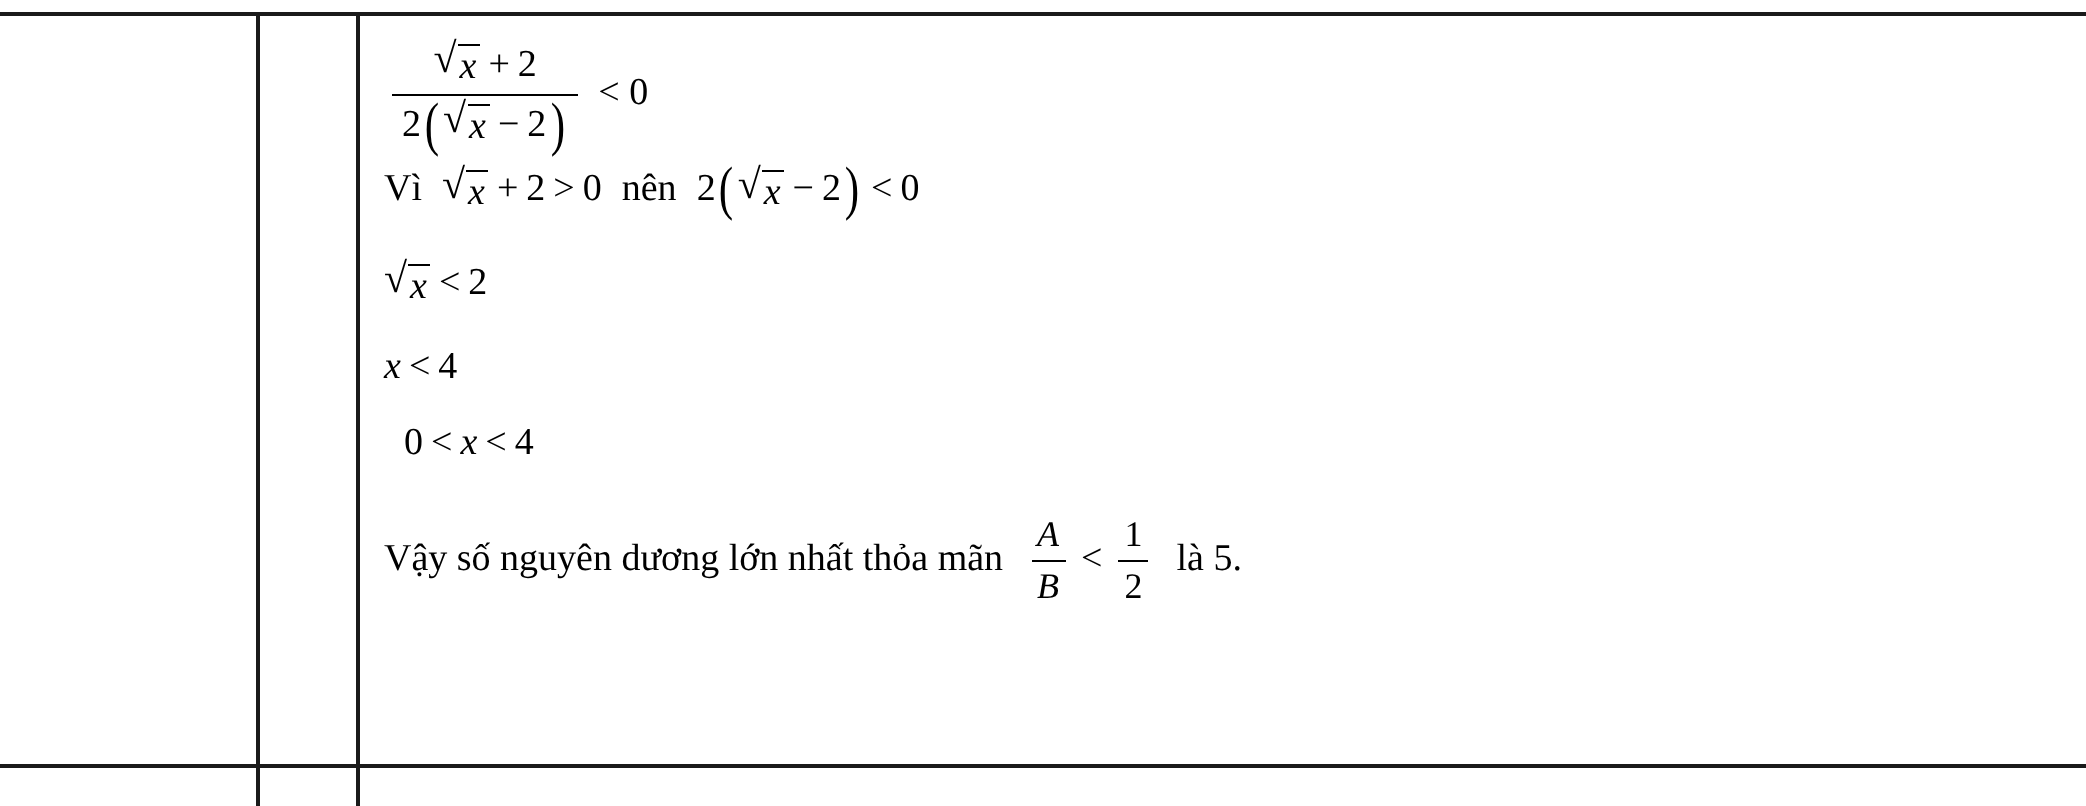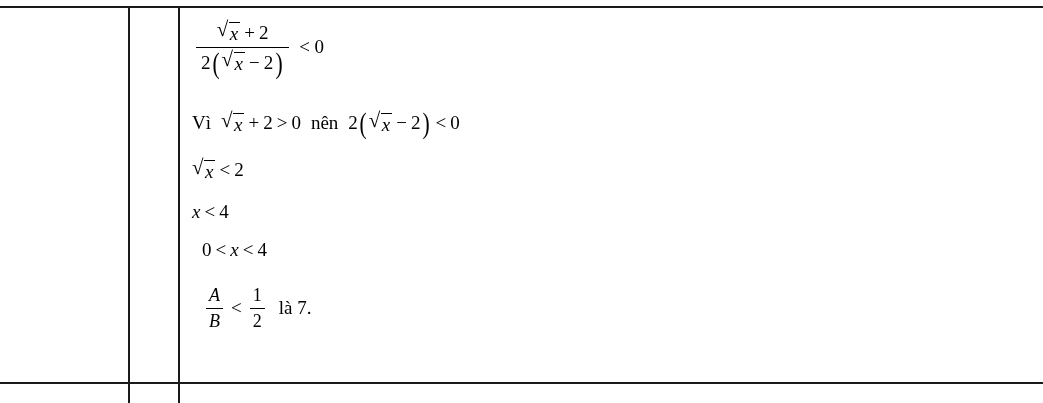--- a/index.html
+++ b/index.html
@@ -63,21 +63,21 @@
   .line {
     display: flex;
     align-items: center;
     font-size: 19px;
     line-height: 1.2;
     white-space: nowrap;
   }
 
   
   .line-frac     { margin-top: 10px; }
-  .line-vi       { margin-top: 36px; }
+  .line-vi       { margin-top: 8px; }
   .line-sqrtlt2  { margin-top: 22px; }
   .line-xlt4     { margin-top: 18px; }
   .line-kethop   { margin-top: 16px; }
   .line-vay      { margin-top: 22px; }
 
   .txt {
     font-family: "Liberation Serif", serif;
     font-size: 19px;
   }
   .math {
@@ -277,32 +277,33 @@
         <span class="mathn">&lt;</span>
         <span class="sp-sm"></span>
       <span class="math">x</span>
       <span class="sp-sm"></span>
         <span class="mathn">&lt;</span>
         <span class="sp-sm"></span>
       <span class="mathn">4</span>
     </div>
 
     <div class="line line-vay">
+      <span class="txt">Vậy số nguyên dương lớn nhất thỏa mãn</span>
       <span class="sp-lg"></span>
       <span class="frac frac-small">
         <span class="num math">A</span>
         <span class="bar"></span>
         <span class="den math">B</span>
       </span>
       <span class="sp-sm"></span>
       <span class="mathn">&lt;</span>
       <span class="sp-sm"></span>
       <span class="frac frac-small">
         <span class="num mathn">1</span>
         <span class="bar"></span>
         <span class="den mathn">2</span>
       </span>
       <span class="sp-lg"></span>
-      <span class="txt">là 7.</span>
+      <span class="txt">là 5.</span>
     </div>
 
   </div>
 </div>
 
 </body></html>

